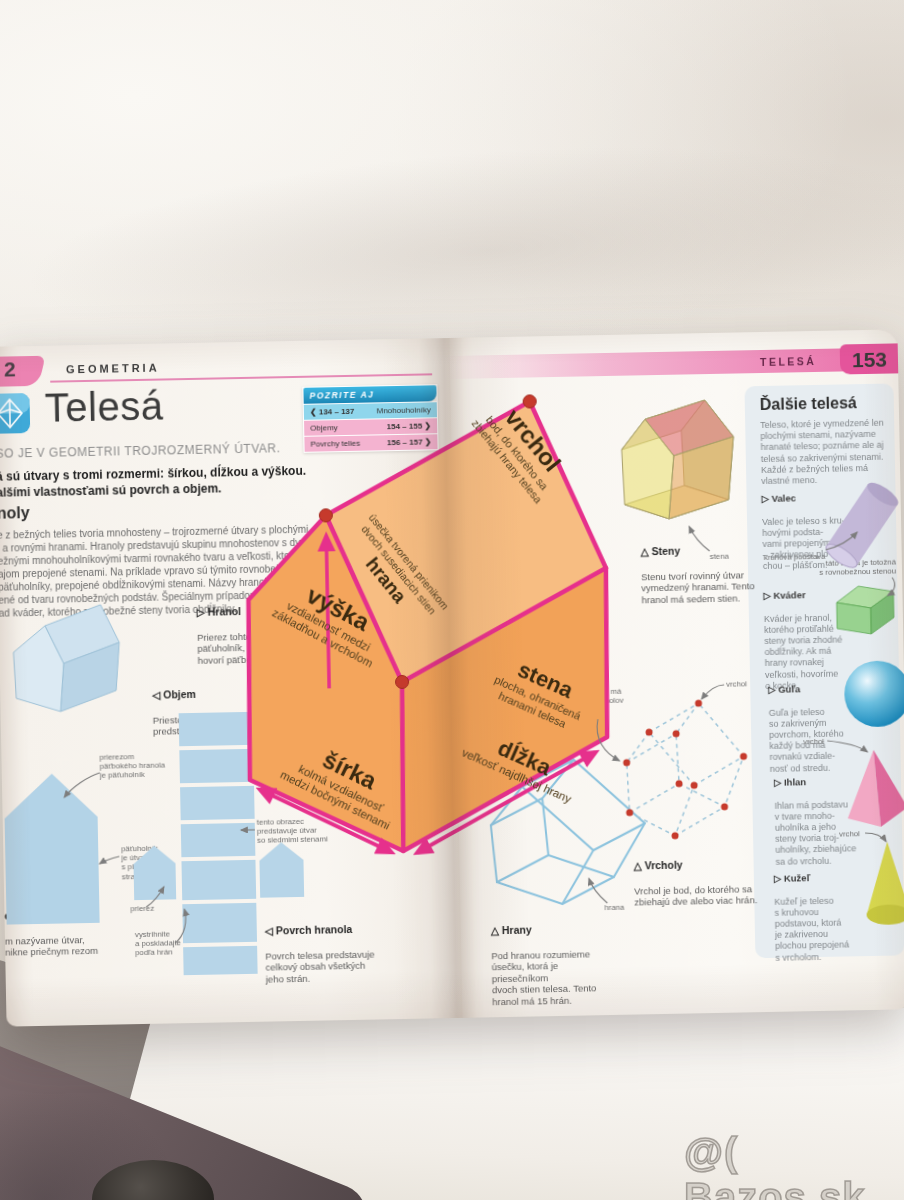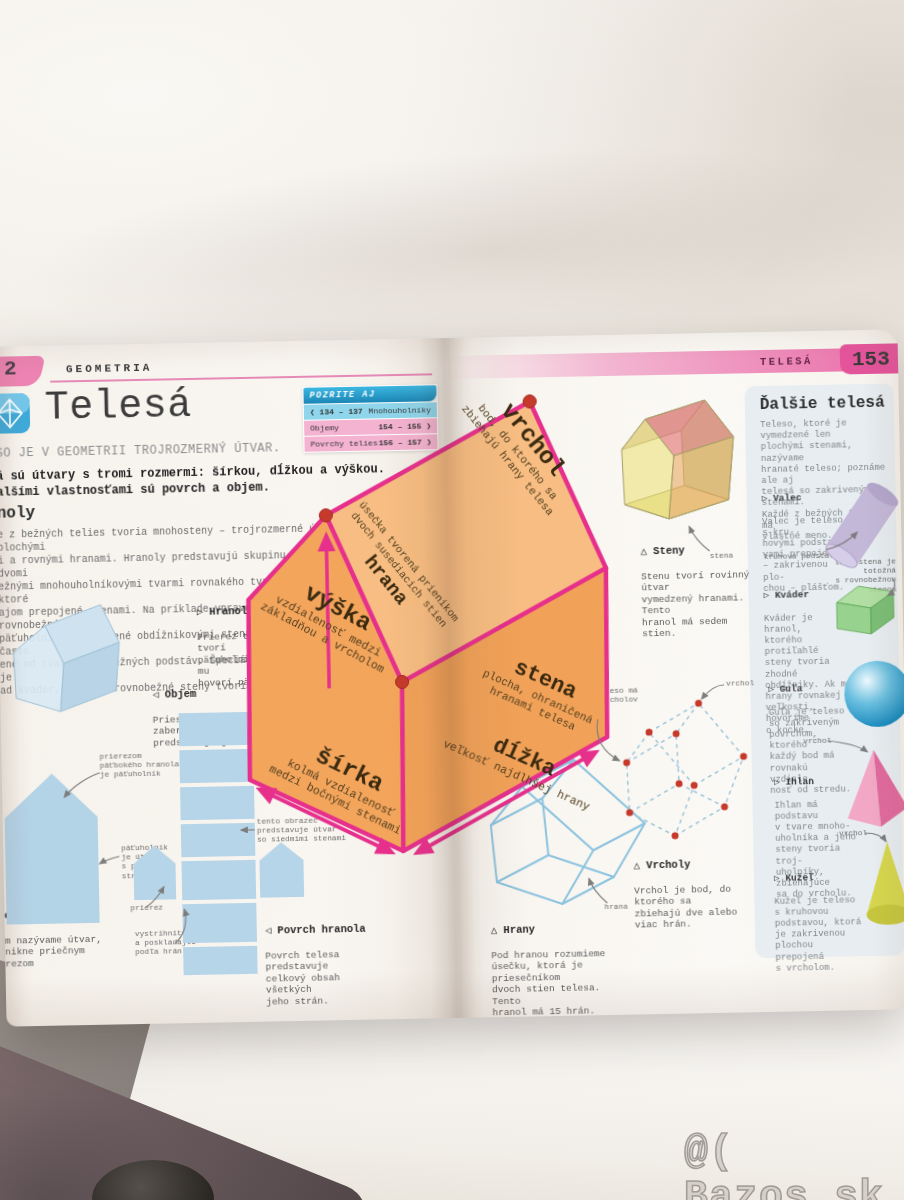--- a/index.html
+++ b/index.html
@@ -1,21 +1,21 @@
 <!DOCTYPE html>
 <html><head>
 <meta charset="utf-8">
 <style>
   html,body{margin:0;padding:0;}
   body{width:904px;height:1200px;overflow:hidden;font-family:"Liberation Sans",sans-serif;}
   .scene{position:relative;width:904px;height:1200px;overflow:hidden;
     background:
       radial-gradient(1200px 600px at 15% 8%, #faf8f4 0%, rgba(250,248,244,0) 60%),
       radial-gradient(900px 500px at 98% 10%, rgba(202,192,182,.5) 0%, rgba(202,192,182,0) 55%),
-      linear-gradient(165deg,#f2eee8 0%,#ece7df 45%,#e3ddd3 75%,#d9d2c7 100%); font-family: Liberation Mono, monospace;}
+      linear-gradient(165deg,#f2eee8 0%,#ece7df 45%,#e3ddd3 75%,#d9d2c7 100%);}
   .abs{position:absolute;}
   .crease{left:-60px;top:110px;width:1100px;height:280px;transform:rotate(-4deg);
     background:radial-gradient(60% 50% at 50% 50%, rgba(178,166,156,.30), rgba(178,166,156,0) 70%);}
   .white-sheet{left:-40px;top:985px;width:1020px;height:260px;transform:rotate(3deg);
     background:linear-gradient(180deg,#fcfbf9,#f1ede7 65%,#e5e0d6);border-radius:46px 10px 0 0;}
   .taupe-fabric{left:-50px;top:975px;width:170px;height:300px;transform:rotate(15deg);
     background:linear-gradient(120deg,#9a928d,#7f7873);}
   .blanket{left:-70px;top:1018px;width:480px;height:155px;transform:rotate(22deg);transform-origin:left top;
     background:linear-gradient(100deg,#837072 0%,#6d5d60 40%,#5c4f52 75%,#4e4345 100%);
     border-radius:10px 30px 20px 10px;}

